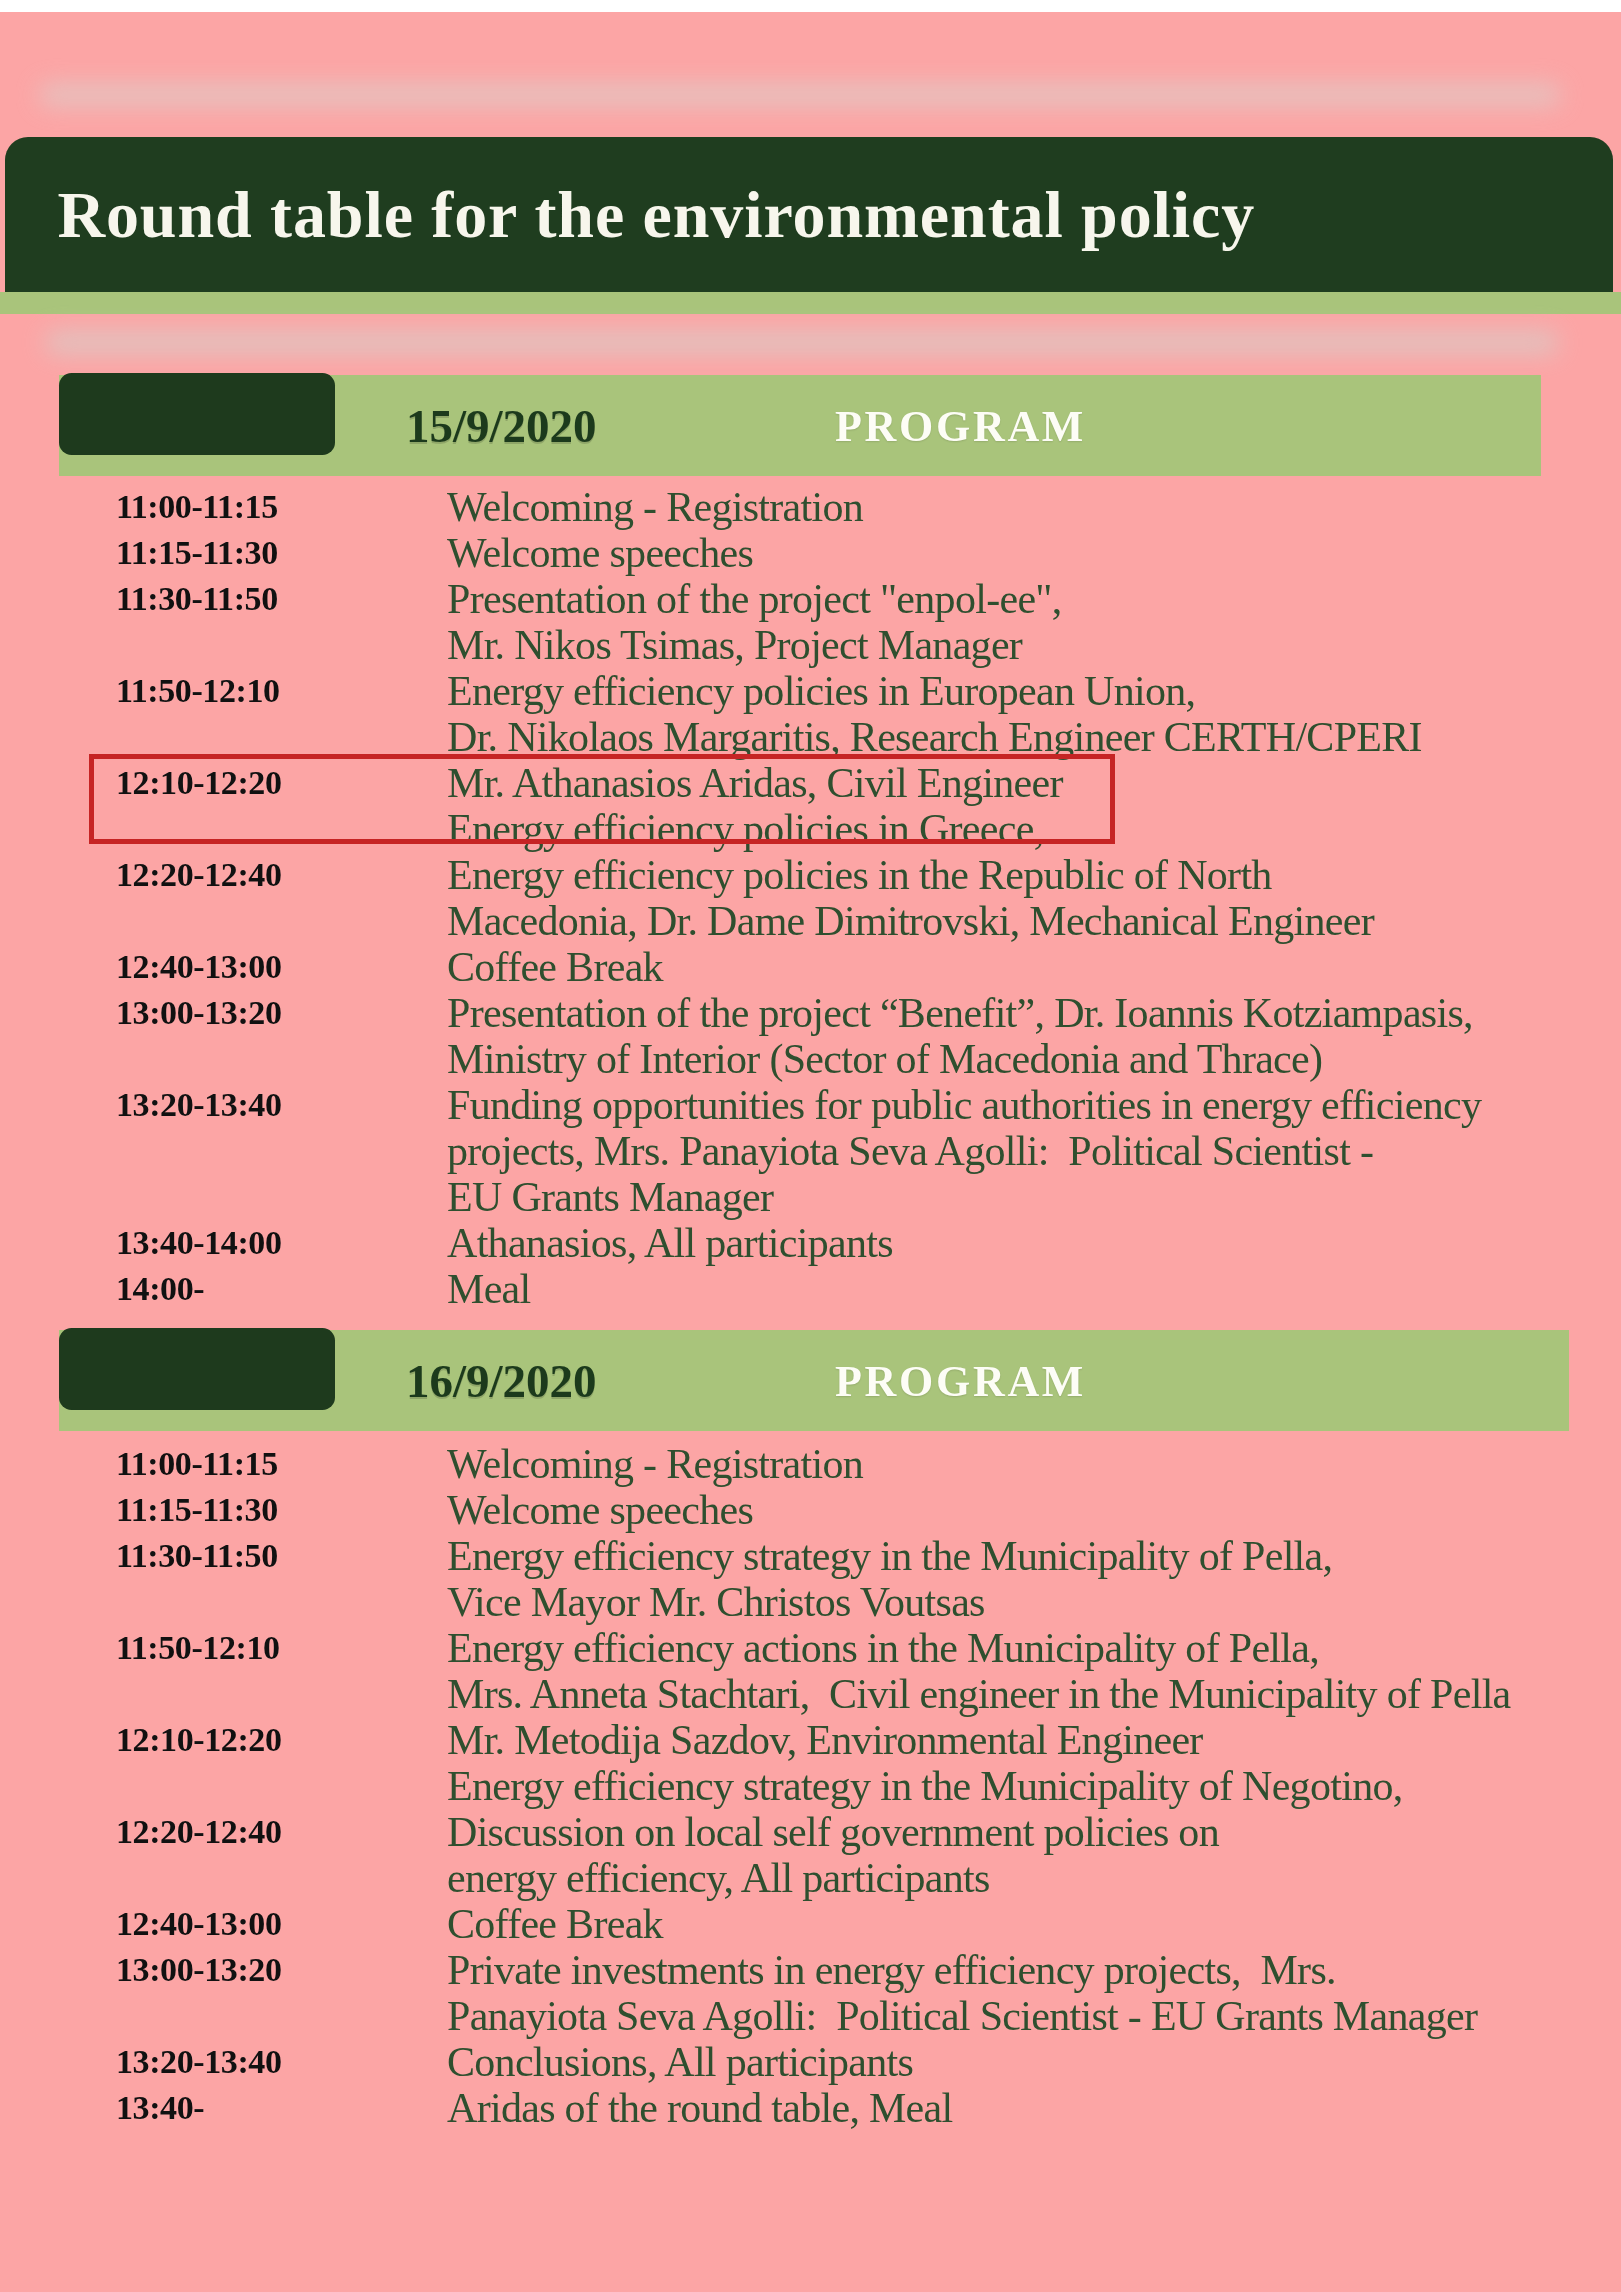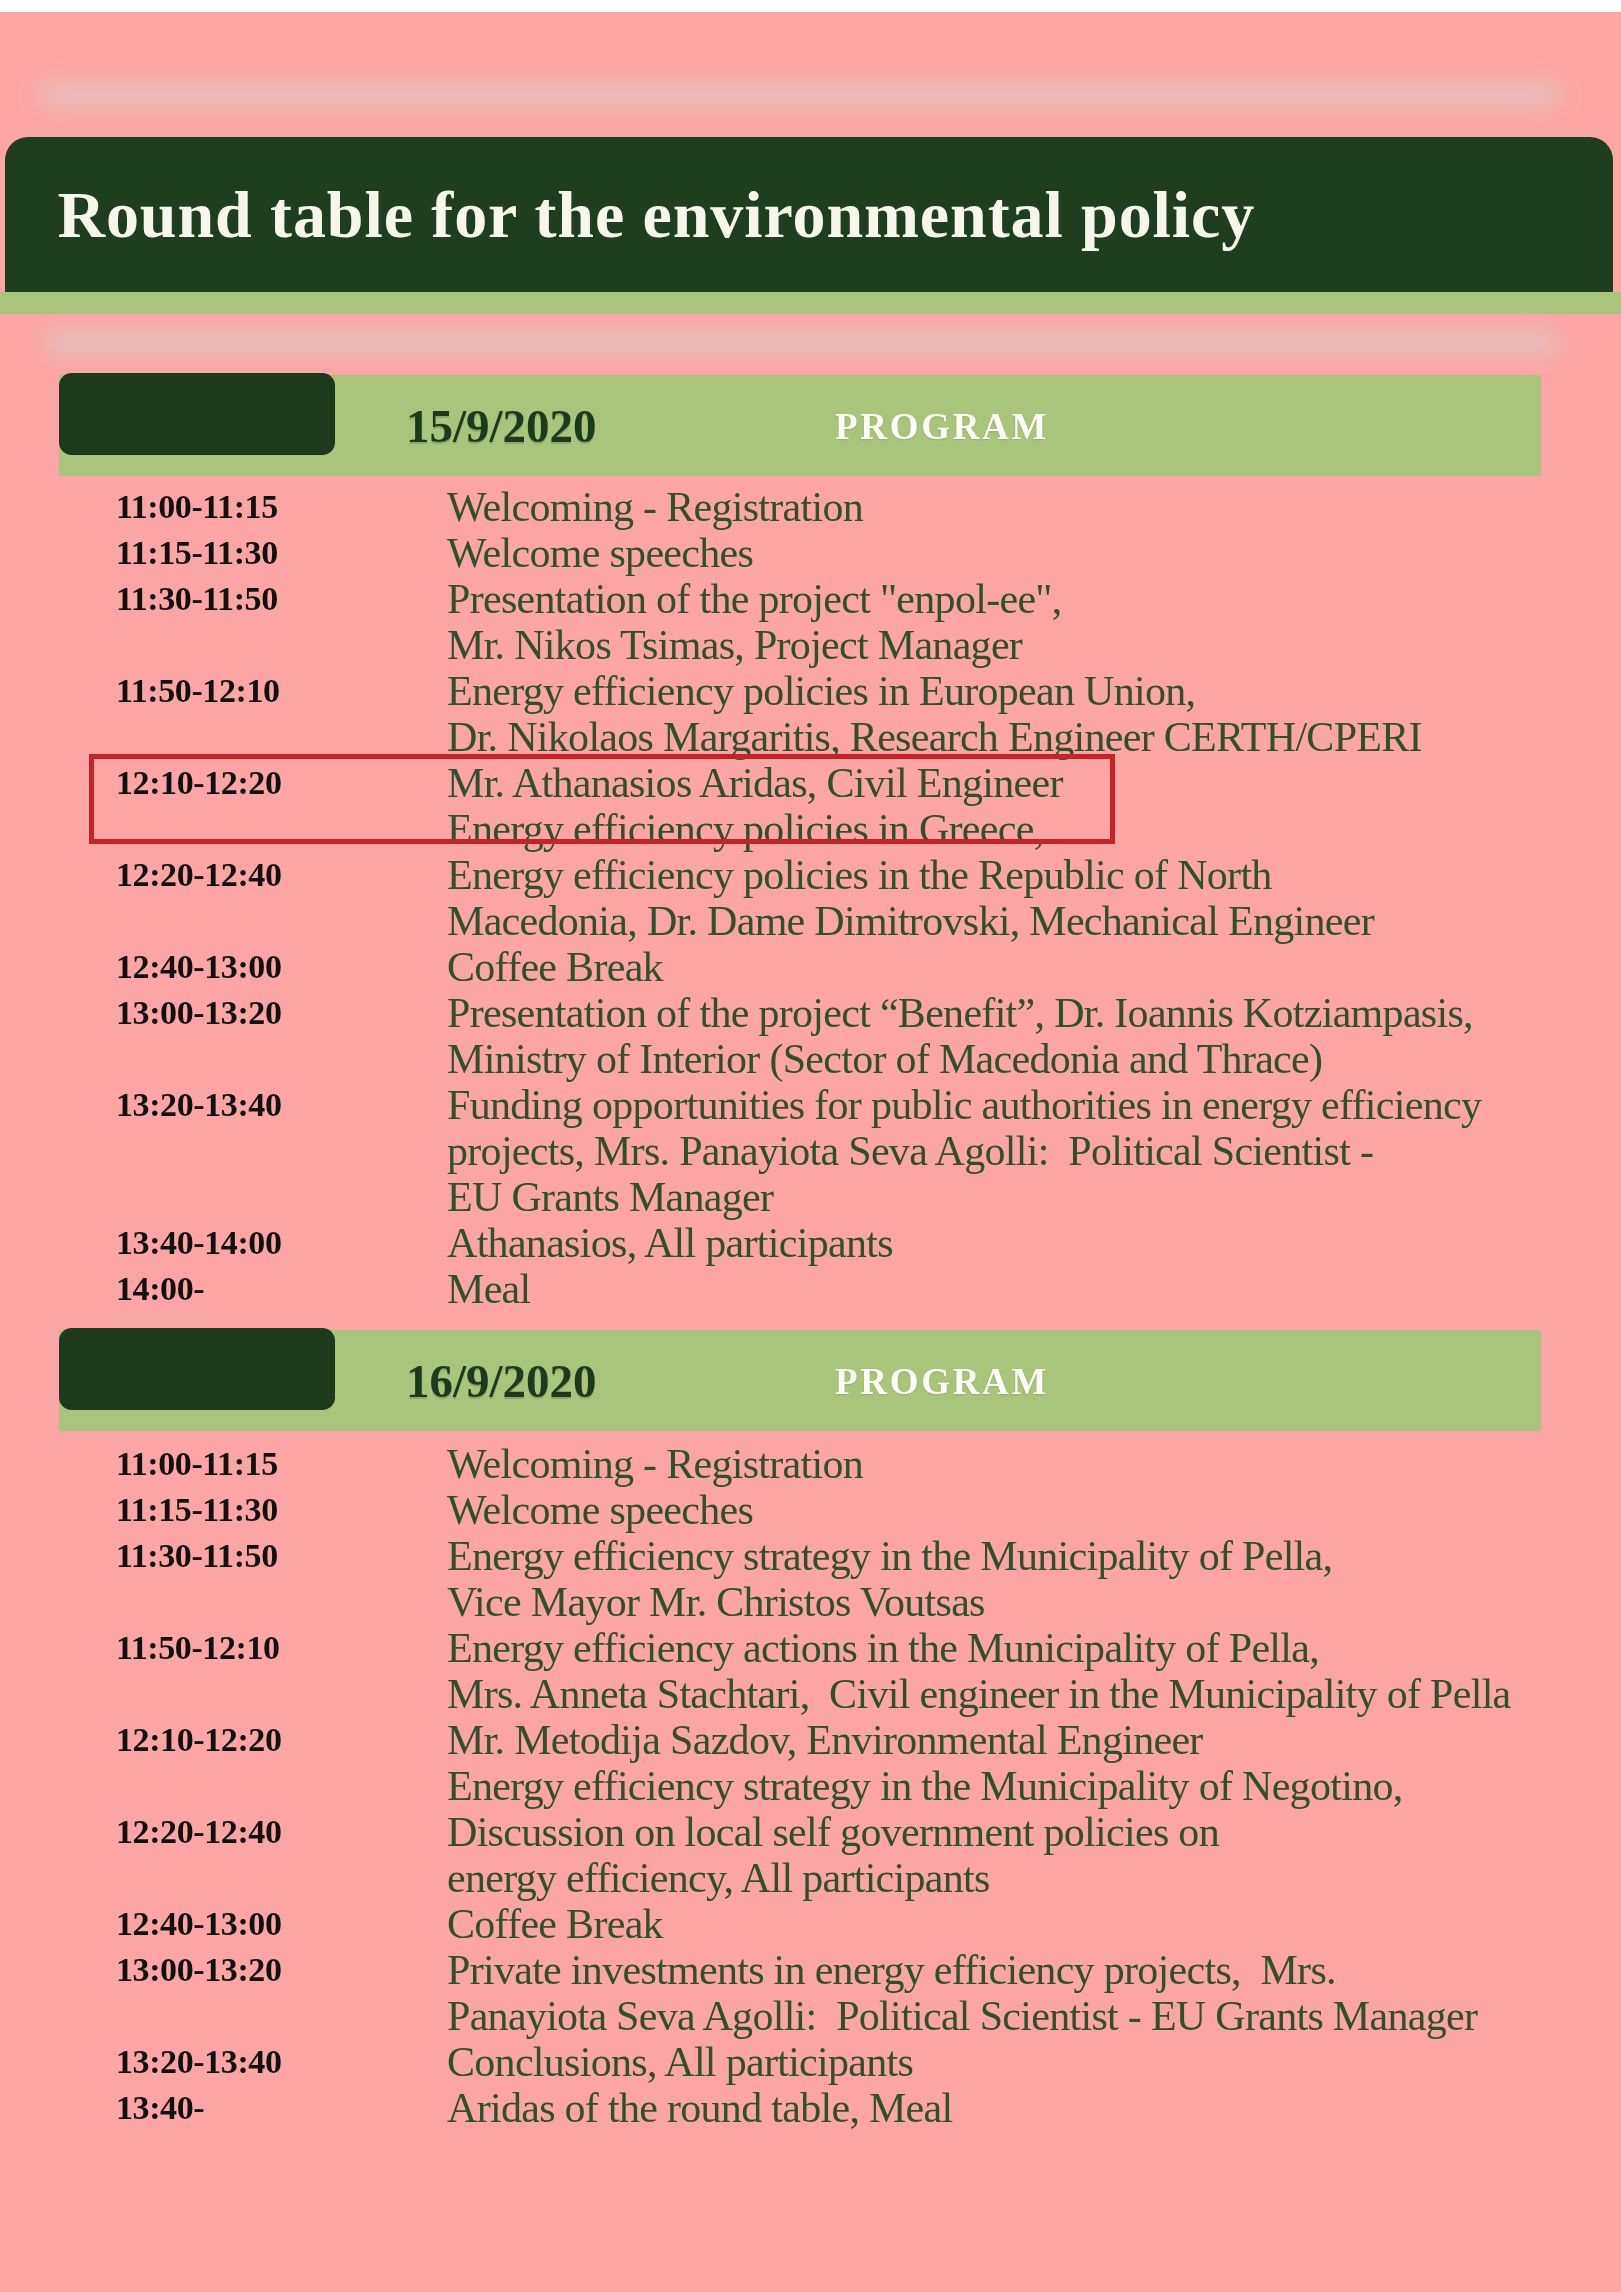--- a/index.html
+++ b/index.html
@@ -27,21 +27,21 @@
     position:absolute;left:0;top:-1.8px;width:276px;height:82px;
     background:#1e3a1d;border-radius:12.5px;
   }
   .day-bar .day-date{
     position:absolute;left:347px;top:50%;transform:translateY(-50%);
     font-size:47px;font-weight:bold;color:#1c3a1c;white-space:pre;
     text-shadow:0 1.8px 0 rgba(0,0,0,0.15);
   }
   .day-bar .day-program{
     position:absolute;left:776px;top:50%;transform:translateY(-50%);
-    font-size:37px;font-weight:bold;color:#fdfdf6;letter-spacing:2.7px;white-space:pre;
+    font-size:44px;font-weight:bold;color:#fdfdf6;letter-spacing:2.7px;white-space:pre;
     text-shadow:0 1.8px 1.8px rgba(0,0,0,0.12);
   }
 
   .rows{position:absolute;left:116px;width:1478px;}
   .row{display:grid;grid-template-columns:331px auto;position:relative;}
   .row .time{
     font-weight:bold;font-size:34px;line-height:46px;color:#111111;
     letter-spacing:-0.4px;white-space:pre;
   }
   .row .desc .line{
@@ -142,21 +142,21 @@
         </div>
       </div>
       <div class="row">
         <div class="time">14:00-</div>
         <div class="desc">
           <div class="line">Meal</div>
         </div>
       </div>
     </div>
 
-  <div class="day-bar" style="top:1318px;">
+  <div class="day-bar" style="top:1318px;padding-left:28px;">
     <div class="accent-block"></div>
     <span class="day-date">16/9/2020</span>
     <span class="day-program">PROGRAM</span>
   </div>
   <div class="rows" style="top:1429px;">
       <div class="row">
         <div class="time">11:00-11:15</div>
         <div class="desc">
           <div class="line">Welcoming - Registration</div>
         </div>

